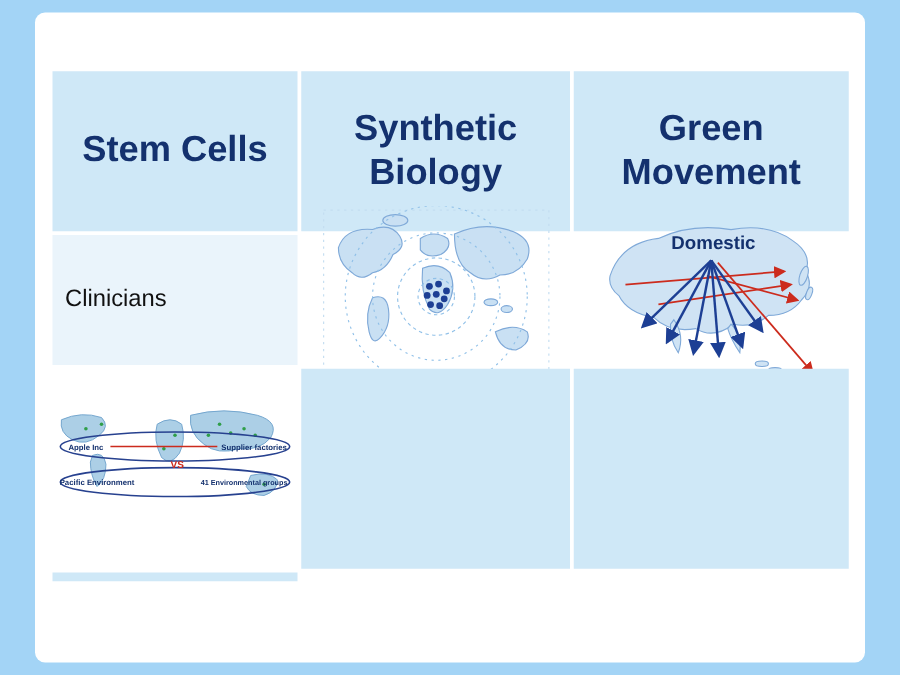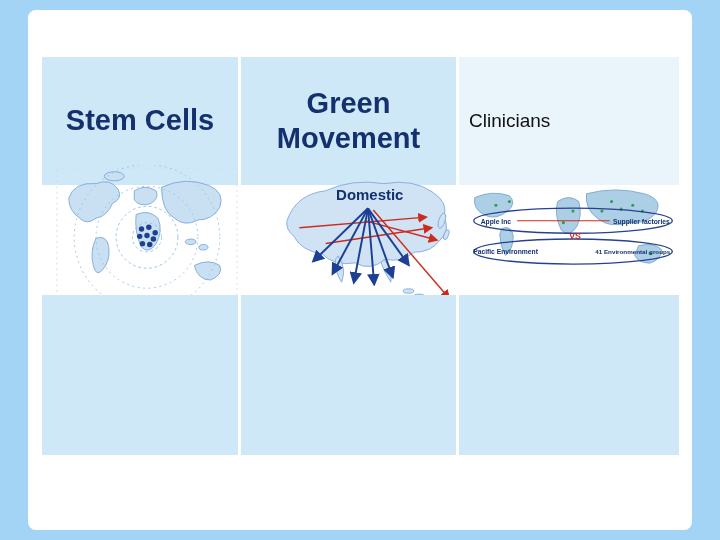--- a/index.html
+++ b/index.html
@@ -26,34 +26,37 @@
     color:#14316e;
   }
   .cell-actor{
     background:#eaf4fb;
     display:flex;align-items:center;
     font-size:19px;line-height:1.25;color:#111111;
     padding:0 10px;
   }
   .cell-map{
     background:#ffffff;
-    display:flex;align-items:center;justify-content:flex-end;
+    display:flex;align-items:center;justify-content:center;
   }
   .cell-foot{background:#cfe8f7;}
   svg{display:block;}
   .map-label{font-family:"Liberation Sans",sans-serif;}
 </style>
 </head>
 <body>
 
 <div class="slide">
   <div class="compare-table">
 
     <div class="cell-header">
       <span>Stem Cells</span>
+    </div>
+    <div class="cell-header">
+      <span>Synthetic Biology</span>
     </div>
     <div class="cell-header">
       <span>Green Movement</span>
     </div>
 
     <div class="cell-actor">
       <span>Clinicians</span>
     </div>
 
     <div class="cell-map">

